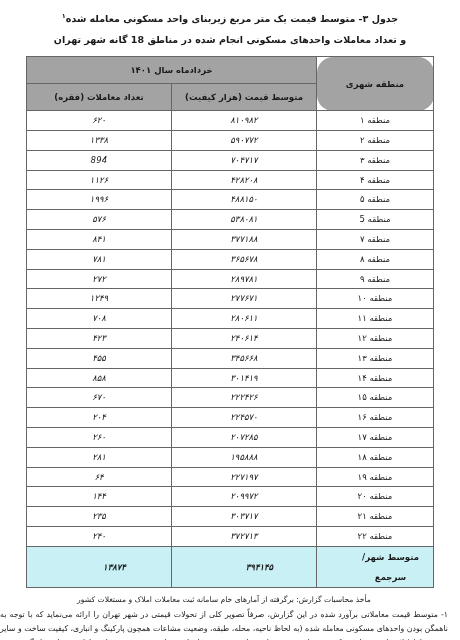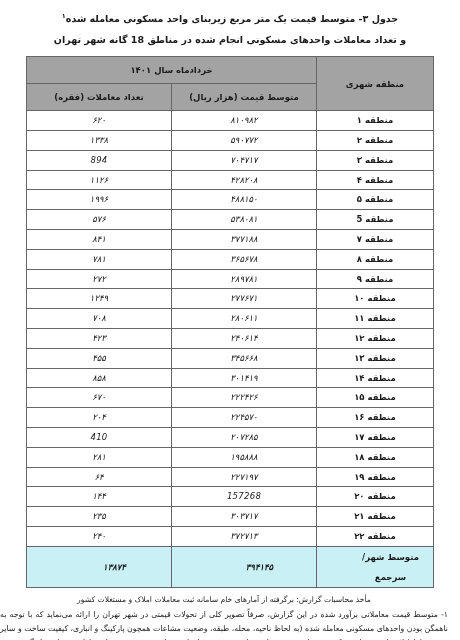--- a/index.html
+++ b/index.html
@@ -57,33 +57,34 @@
     background: #a3a3a3;
     font-weight: bold;
     font-size: 8.6px;
   }
   th.head-period {
     height: 26px;
   }
   th.head-region {
     height: 52px;
     width: 116px;
+    border-radius: 16px;
   }
   th.head-sub {
     height: 26px;
   }
   th.head-price { width: 152px; }
   th.head-count { width: 140px; }
 
   tbody td {
     height: 18.8px;
     line-height: 18.8px;
   }
   td.region {
-    font-weight: bold;
+    font-weight: normal;
     font-size: 8.6px;
   }
   td.num {
     font-size: 8.8px;
     letter-spacing: 0.3px;
     font-style: italic;
   }
   tr.total td {
     background: #c8f0f5;
     font-weight: bold;
@@ -122,21 +123,21 @@
     <div class="title-line">و تعداد معاملات واحدهای مسکونی انجام شده در مناطق 18 گانه شهر تهران</div>
   </div>
 
   <table class="main">
     <thead>
       <tr>
         <th class="head-region" rowspan="2">منطقه شهری</th>
         <th class="head-period" colspan="2">خردادماه سال ۱۴۰۱</th>
       </tr>
       <tr>
-        <th class="head-sub head-price">متوسط قیمت (هزار ریال)</th>
+        <th class="head-sub head-price">متوسط قیمت (هزار کیفیت)</th>
         <th class="head-sub head-count">تعداد معاملات (فقره)</th>
       </tr>
     </thead>
     <tbody id="table-body">
         <tr>
           <td class="region">منطقه ۱</td>
           <td class="num">۸۱۰۹۸۲</td>
           <td class="num">۶۲۰</td>
         </tr>
         <tr>
@@ -210,35 +211,35 @@
           <td class="num">۶۷۰</td>
         </tr>
         <tr>
           <td class="region">منطقه ۱۶</td>
           <td class="num">۲۲۴۵۷۰</td>
           <td class="num">۲۰۴</td>
         </tr>
         <tr>
           <td class="region">منطقه ۱۷</td>
           <td class="num">۲۰۷۲۸۵</td>
-          <td class="num">410</td>
+          <td class="num">۲۶۰</td>
         </tr>
         <tr>
           <td class="region">منطقه ۱۸</td>
           <td class="num">۱۹۵۸۸۸</td>
           <td class="num">۲۸۱</td>
         </tr>
         <tr>
           <td class="region">منطقه ۱۹</td>
           <td class="num">۲۲۷۱۹۷</td>
           <td class="num">۶۴</td>
         </tr>
         <tr>
           <td class="region">منطقه ۲۰</td>
-          <td class="num">157268</td>
+          <td class="num">۲۰۹۹۷۲</td>
           <td class="num">۱۴۴</td>
         </tr>
         <tr>
           <td class="region">منطقه ۲۱</td>
           <td class="num">۳۰۳۷۱۷</td>
           <td class="num">۲۳۵</td>
         </tr>
         <tr>
           <td class="region">منطقه ۲۲</td>
           <td class="num">۳۷۲۷۱۳</td>

